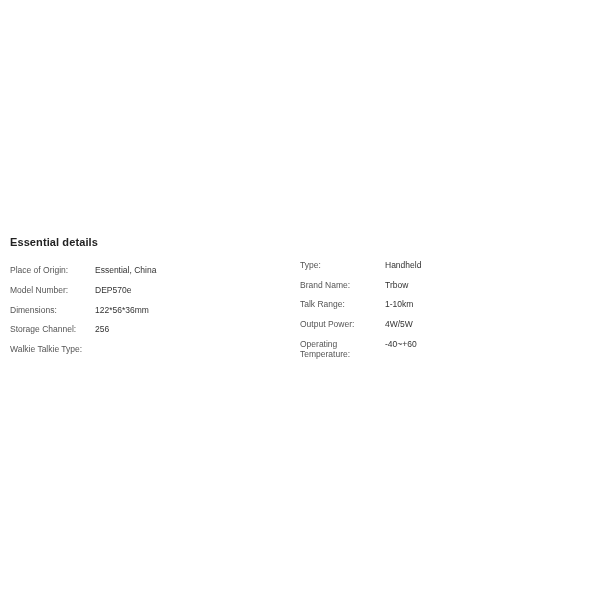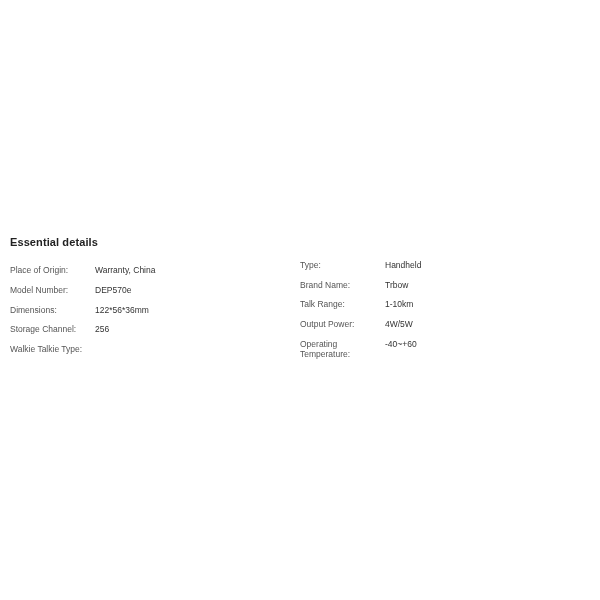--- a/index.html
+++ b/index.html
@@ -72,21 +72,21 @@
   <div class="specs-block">
 
     <div class="section-title">Essential details</div>
 
     <div class="spec-columns">
 
       <div class="spec-col">
 
         <div class="spec-row">
           <div class="spec-label">Place of Origin:</div>
-          <div class="spec-value">Warranty, China</div>
+          <div class="spec-value">Essential, China</div>
         </div>
 
         <div class="spec-row">
           <div class="spec-label">Model Number:</div>
           <div class="spec-value">DEP570e</div>
         </div>
 
         <div class="spec-row">
           <div class="spec-label">Dimensions:</div>
           <div class="spec-value">122*56*36mm</div>

